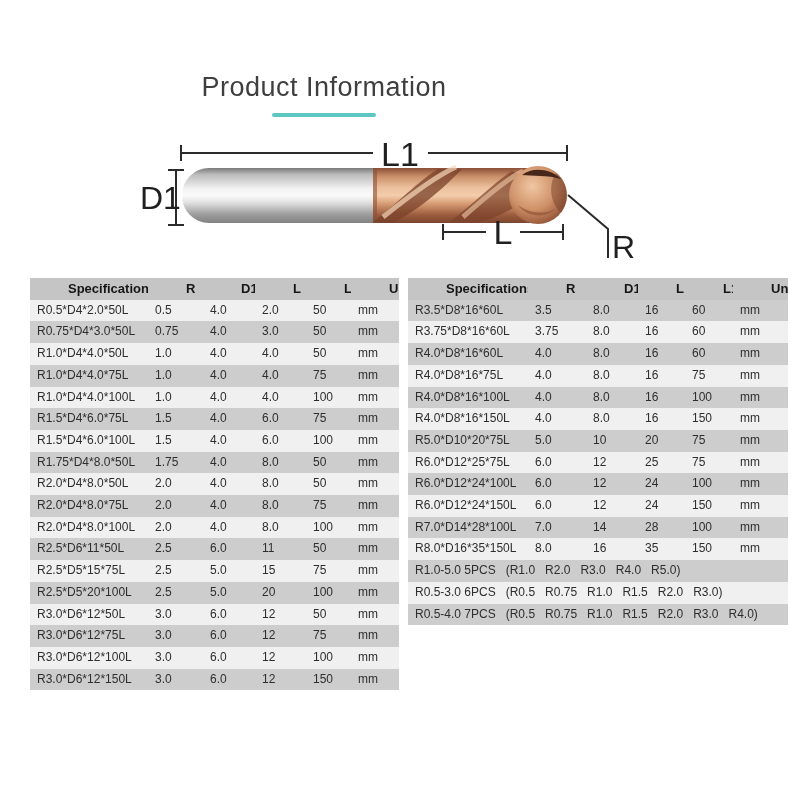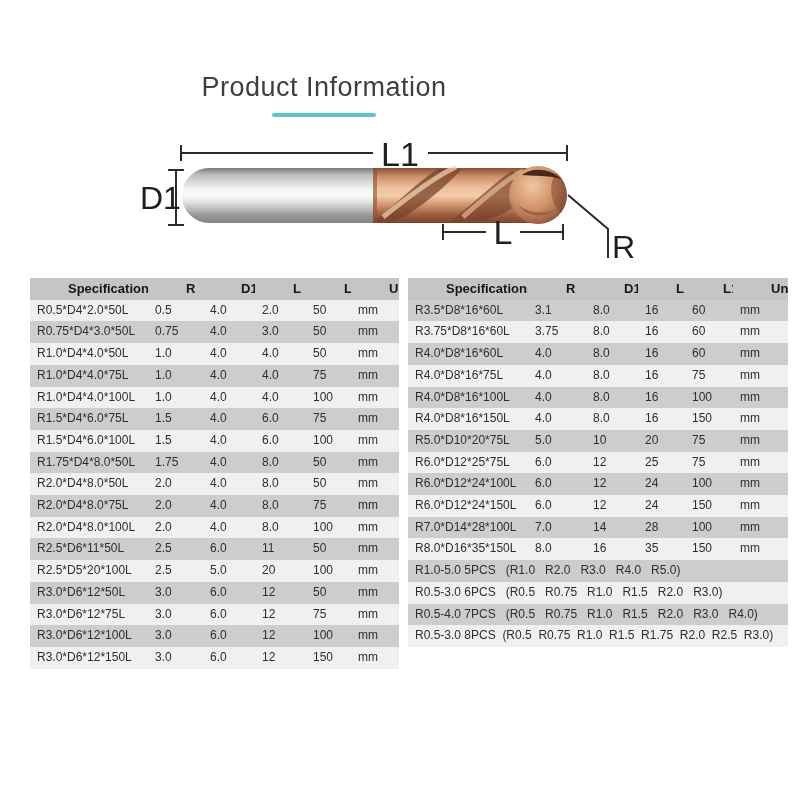--- a/index.html
+++ b/index.html
@@ -230,20 +230,28 @@
         </tr>
         <tr>
           <td>R2.5*D6*11*50L</td>
           <td>2.5</td>
           <td>6.0</td>
           <td>11</td>
           <td>50</td>
           <td>mm</td>
         </tr>
         <tr>
+          <td>R2.5*D5*15*75L</td>
+          <td>2.5</td>
+          <td>5.0</td>
+          <td>15</td>
+          <td>75</td>
+          <td>mm</td>
+        </tr>
+        <tr>
           <td>R2.5*D5*20*100L</td>
           <td>2.5</td>
           <td>5.0</td>
           <td>20</td>
           <td>100</td>
           <td>mm</td>
         </tr>
         <tr>
           <td>R3.0*D6*12*50L</td>
           <td>3.0</td>
@@ -294,21 +302,21 @@
         <th>R</th>
         <th>D1</th>
         <th>L</th>
         <th>L1</th>
         <th>Unit</th>
       </tr>
     </thead>
     <tbody>
         <tr>
           <td>R3.5*D8*16*60L</td>
-          <td>3.1</td>
+          <td>3.5</td>
           <td>8.0</td>
           <td>16</td>
           <td>60</td>
           <td>mm</td>
         </tr>
         <tr>
           <td>R3.75*D8*16*60L</td>
           <td>3.75</td>
           <td>8.0</td>
           <td>16</td>
@@ -397,19 +405,16 @@
         </tr>
         <tr>
           <td colspan="6">R1.0-5.0 5PCS&nbsp;&nbsp;&nbsp;(R1.0&nbsp;&nbsp;&nbsp;R2.0&nbsp;&nbsp;&nbsp;R3.0&nbsp;&nbsp;&nbsp;R4.0&nbsp;&nbsp;&nbsp;R5.0)</td>
         </tr>
         <tr>
           <td colspan="6">R0.5-3.0 6PCS&nbsp;&nbsp;&nbsp;(R0.5&nbsp;&nbsp;&nbsp;R0.75&nbsp;&nbsp;&nbsp;R1.0&nbsp;&nbsp;&nbsp;R1.5&nbsp;&nbsp;&nbsp;R2.0&nbsp;&nbsp;&nbsp;R3.0)</td>
         </tr>
         <tr>
           <td colspan="6">R0.5-4.0 7PCS&nbsp;&nbsp;&nbsp;(R0.5&nbsp;&nbsp;&nbsp;R0.75&nbsp;&nbsp;&nbsp;R1.0&nbsp;&nbsp;&nbsp;R1.5&nbsp;&nbsp;&nbsp;R2.0&nbsp;&nbsp;&nbsp;R3.0&nbsp;&nbsp;&nbsp;R4.0)</td>
         </tr>
-        <tr>
-          <td colspan="6">R0.5-3.0 8PCS&nbsp;&nbsp;(R0.5&nbsp;&nbsp;R0.75&nbsp;&nbsp;R1.0&nbsp;&nbsp;R1.5&nbsp;&nbsp;R1.75&nbsp;&nbsp;R2.0&nbsp;&nbsp;R2.5&nbsp;&nbsp;R3.0)</td>
-        </tr>
       </tbody>
   </table>
 
 </div>
 
 </body></html>

